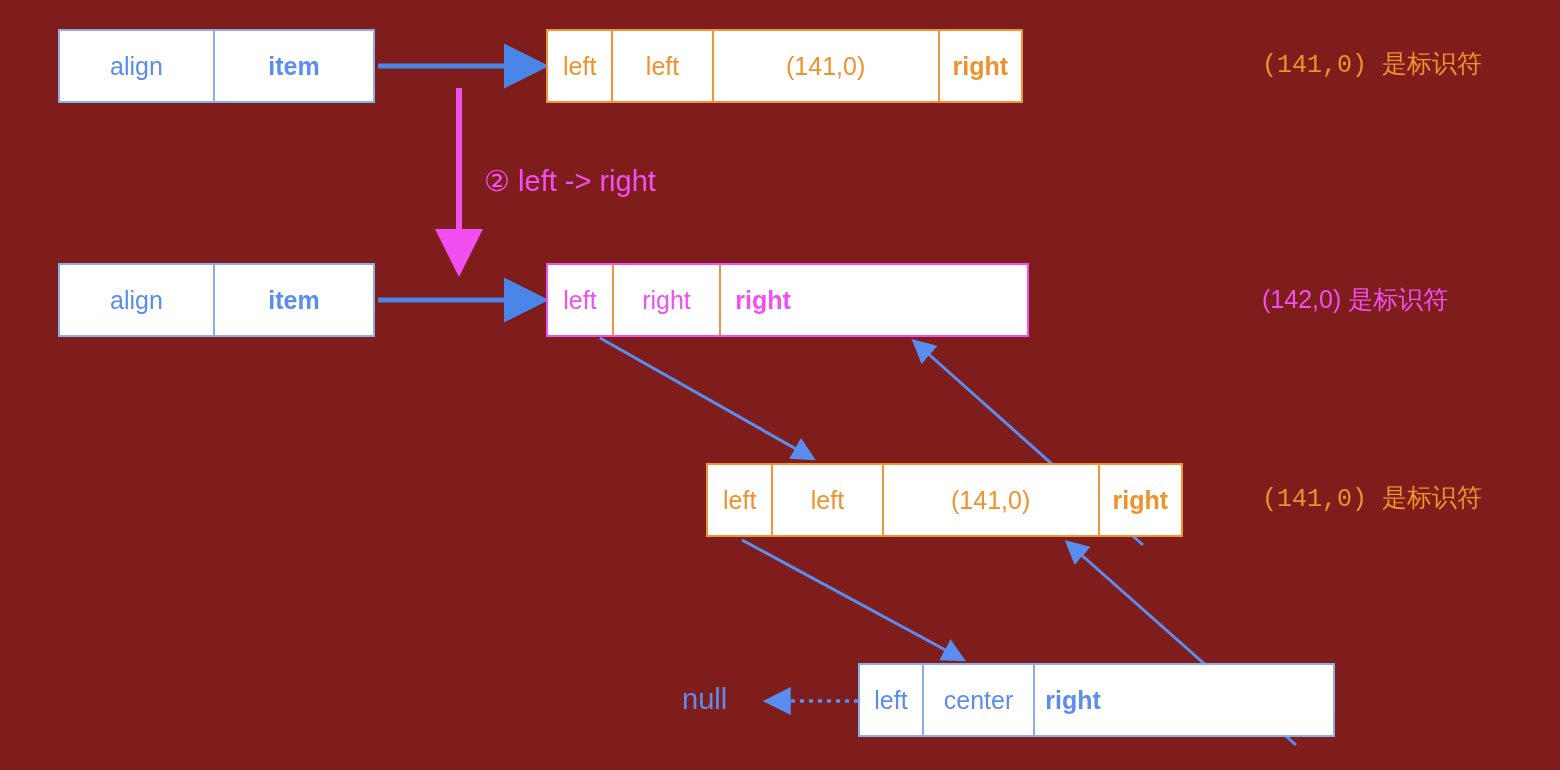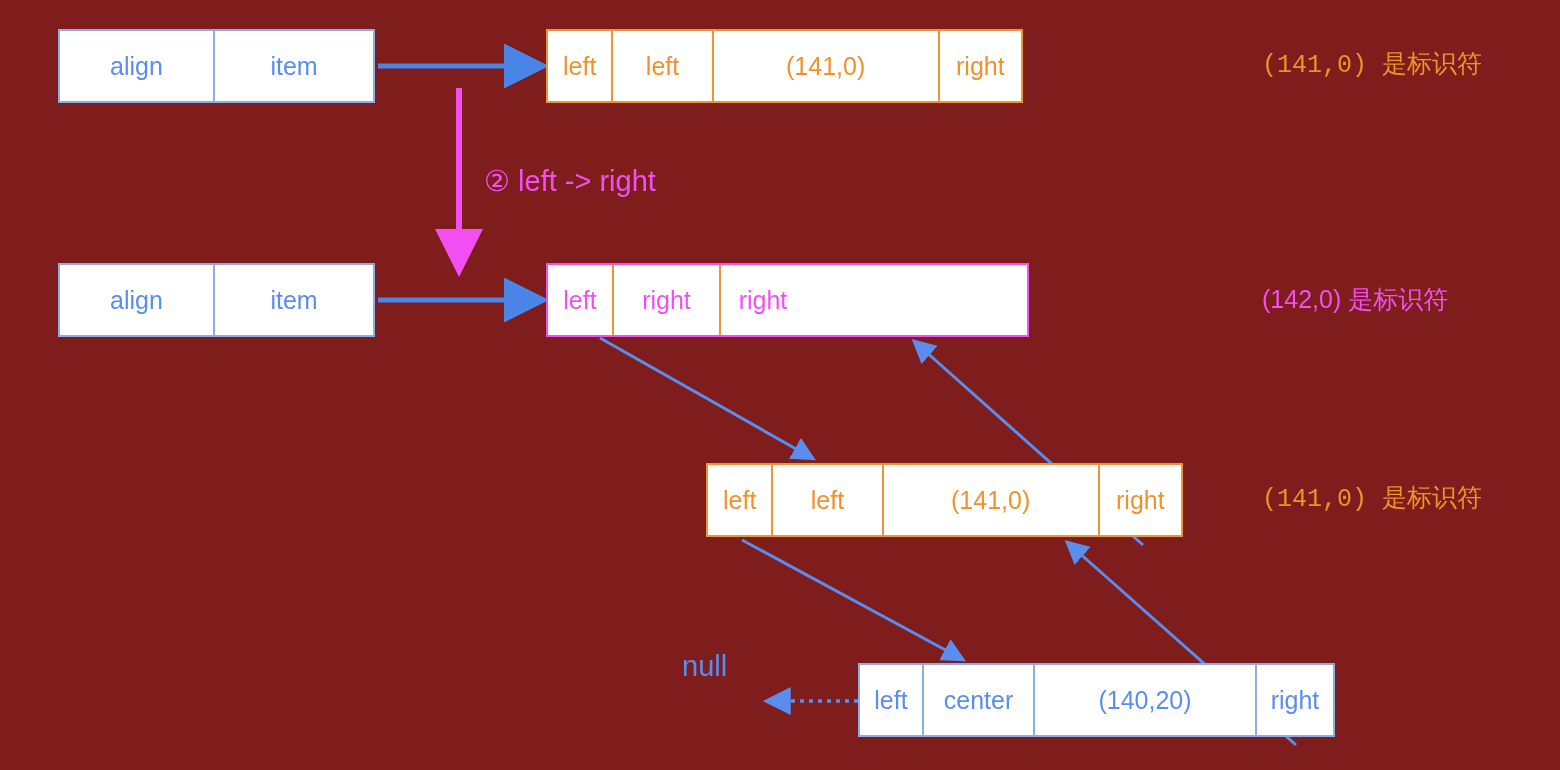--- a/index.html
+++ b/index.html
@@ -37,21 +37,21 @@
   .cell {
     box-sizing: border-box;
     display: flex;
     align-items: center;
     justify-content: center;
     font-size: 25px;
     line-height: 1;
     white-space: nowrap;
     border-right: 2px solid transparent;
   }
-  .cell:last-child { border-right: none; }
+  .cell:last-child { border-right: none; font-weight: bold; }
 
   
   .node.blue { border: 2px solid #8CAEE8; }
   .node.blue .cell { color: #5B8DEF; border-right-color: #8CAEE8; }
 
   
   .node.orange { border: 2px solid #EE9439; }
   .node.orange .cell { color: #F0922C; border-right-color: #EE9439; }
 
   
@@ -152,22 +152,21 @@
 
   <div class="node orange" style="left:706px; top:463px; width:477px; height:74px;">
     <div class="cell" style="width:66px;">left</div>
     <div class="cell" style="width:111px;">left</div>
     <div class="cell" style="width:218px;">(141,0)</div>
     <div class="cell" style="width:82px;">right</div>
   </div>
 
   <div class="caption orange" style="left:1262px; top:487px;">(141,0) 是标识符</div>
 
-  <div class="null-text" style="left:682px; top:652px;">null</div>
+  <div class="null-text" style="left:682px; top:685px;">null</div>
 
   <div class="node blue" style="left:858px; top:663px; width:477px; height:74px;">
     <div class="cell" style="width:64px;">left</div>
     <div class="cell" style="width:111px;text-align:right;">center</div>
-    <div class="cell" style="width:222px;">(140,20)</div>
     <div class="cell" style="width:76px;">right</div>
   </div>
 
 </div>
 
 </body></html>

